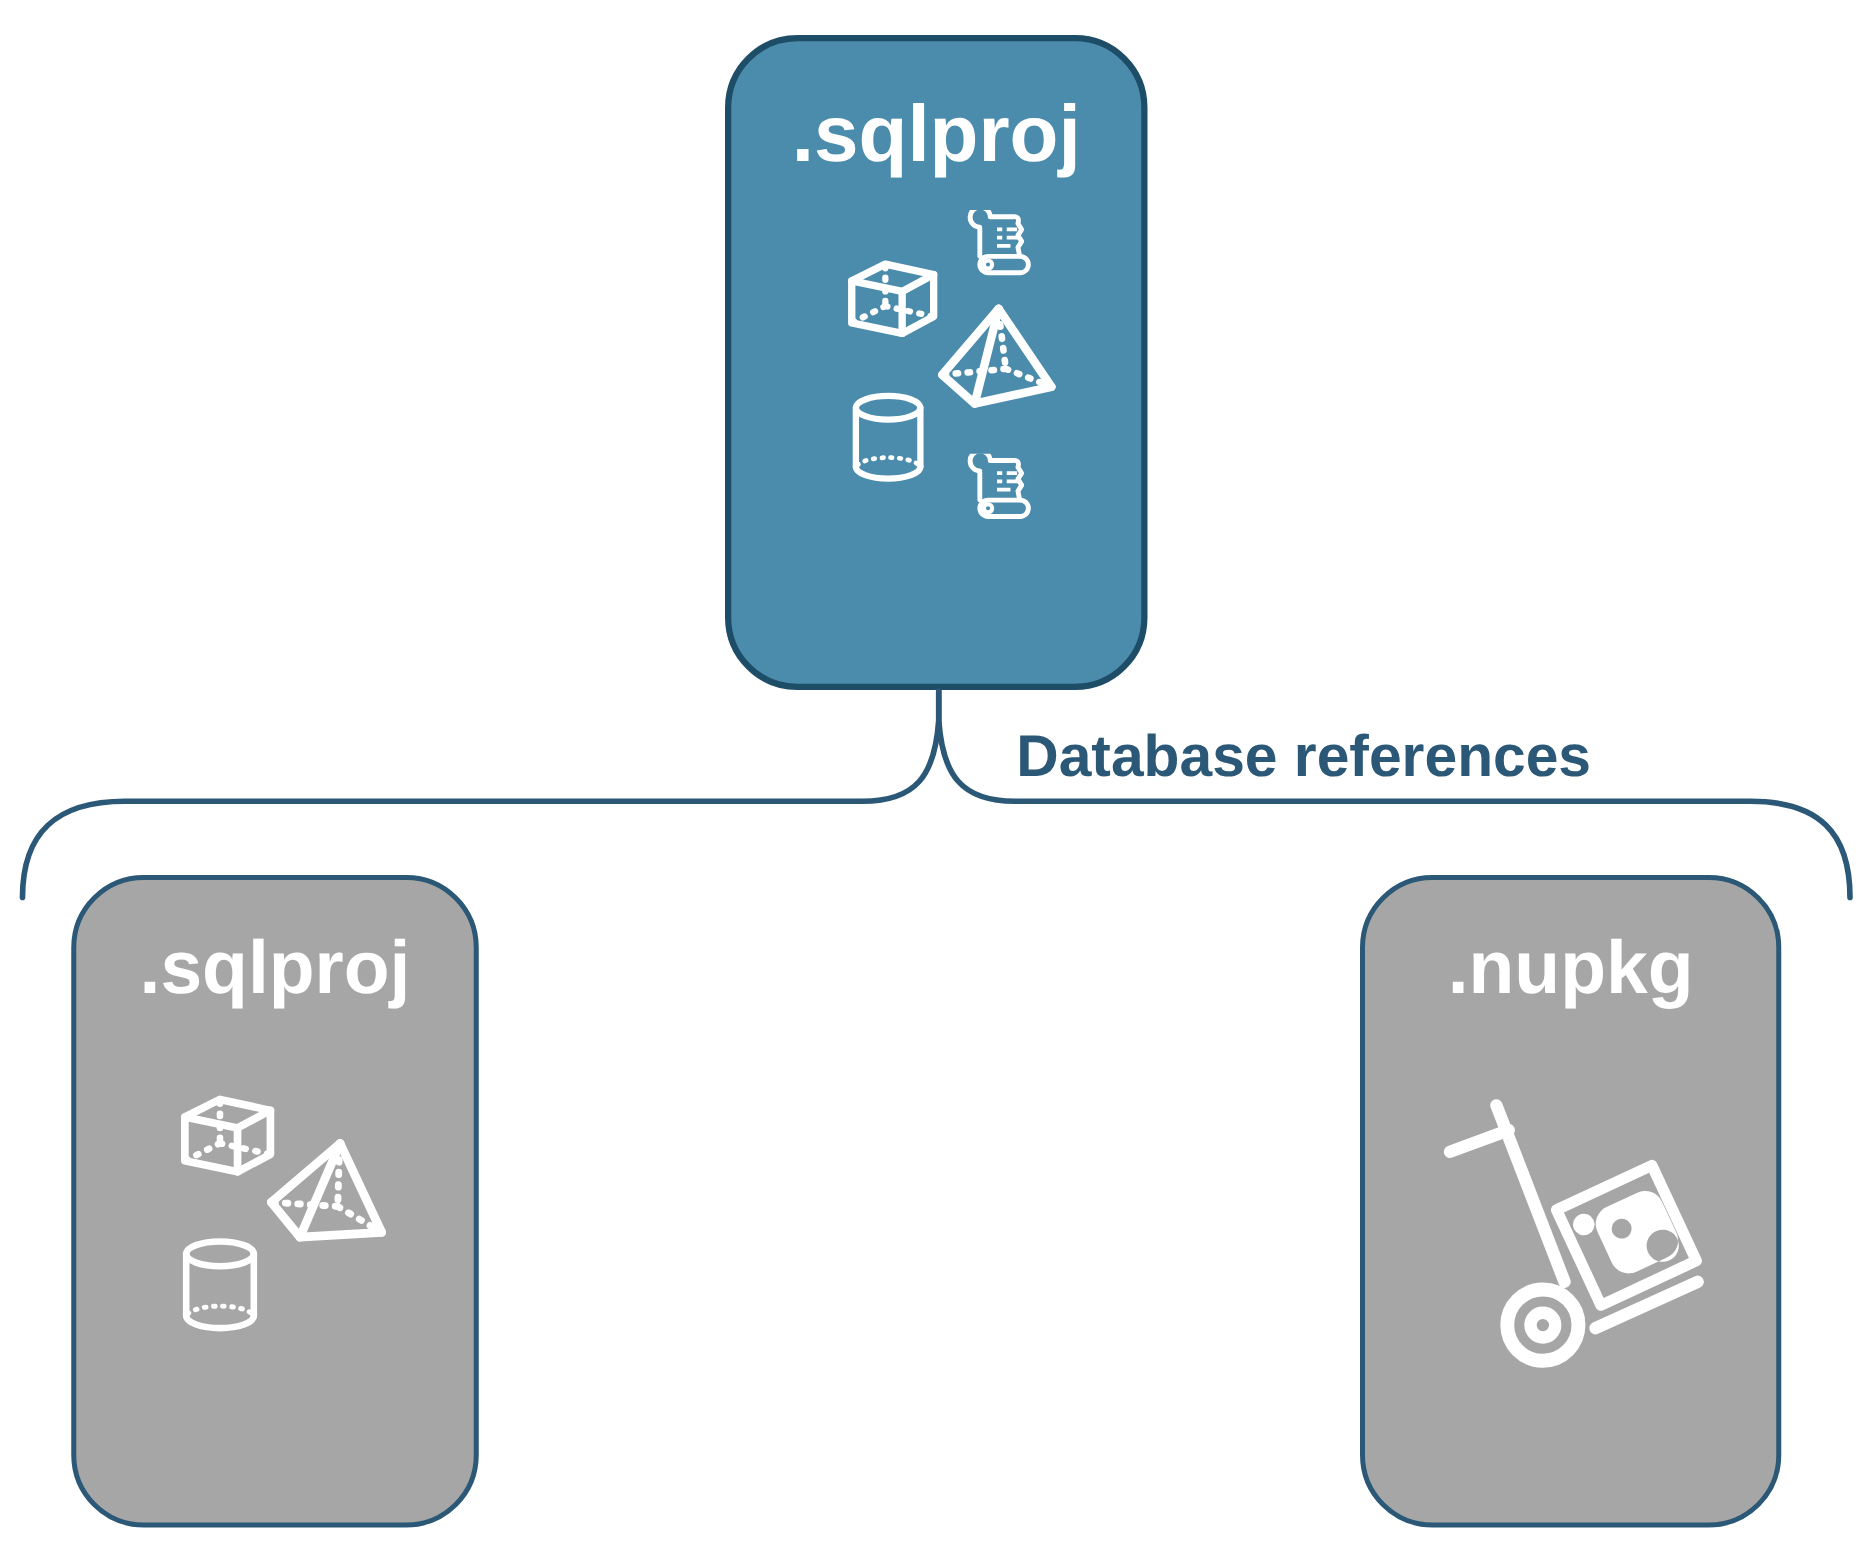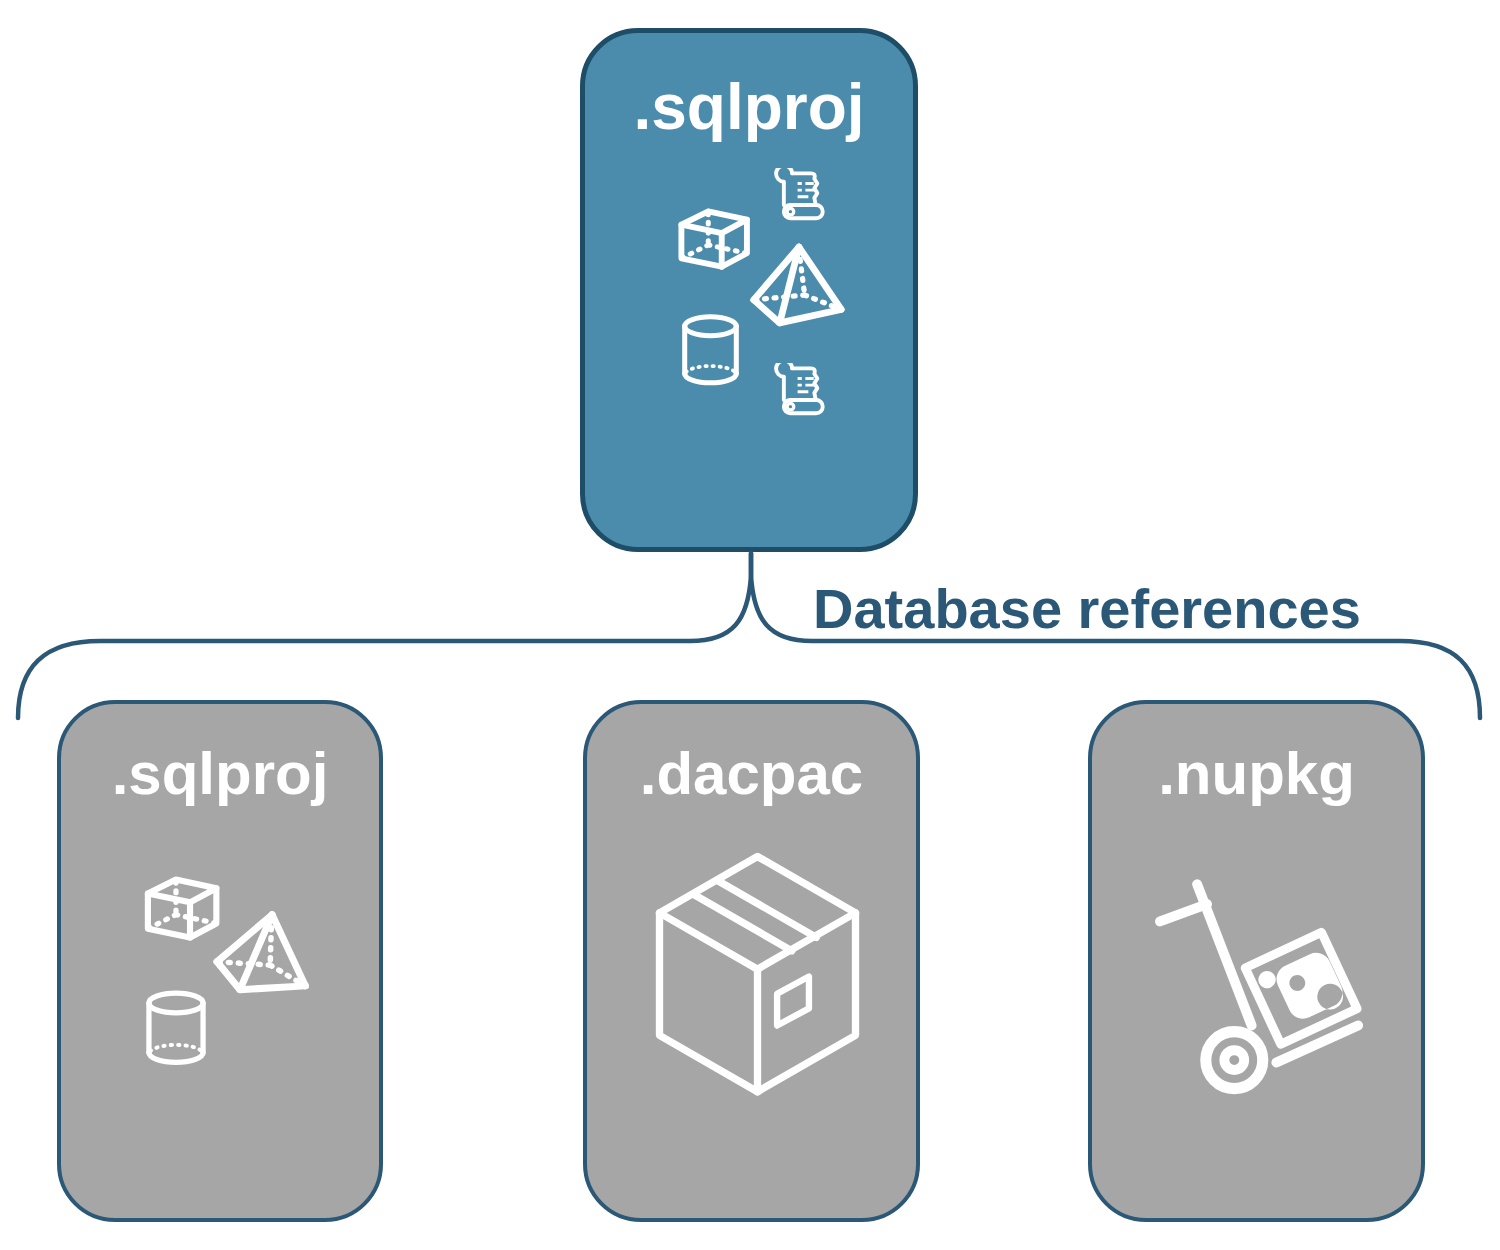--- a/index.html
+++ b/index.html
@@ -39,21 +39,21 @@
   .node-root .node-label{font-size:64px;margin-top:42px;}
   .node-child .node-label{font-size:60px;margin-top:40px;}
   .icon{position:absolute;}
   .connector-layer{
     position:absolute;left:0;top:0;width:1500px;height:1250px;
     pointer-events:none;
   }
   .connector-label{
     position:absolute;
     left:813px;top:581px;
-    font-size:56px;
+    font-size:47px;
     font-weight:bold;
     color:#2B5876;
     line-height:1;
     white-space:nowrap;
   }
 </style>
 </head>
 <body>
 
 <div id="canvas">
@@ -159,26 +159,20 @@
         <use href="#def-cube"></use>
       </svg>
     <svg class="icon" style="left:153px;top:205px;transform:rotate(9deg)" width="100" height="88" viewBox="0 0 100 88">
         <use href="#def-pyramid"></use>
       </svg>
     <svg class="icon" style="left:82px;top:285px" width="66" height="77" viewBox="0 0 100 116">
         <use href="#def-cylinder"></use>
       </svg>
   </div>
 
-  <div class="node node-child node-child-2">
-    <span class="node-label">.dacpac</span>
-    <svg class="icon" style="left:48px;top:140px" width="245" height="270" viewBox="0 0 100 110">
-        <use href="#def-package"></use>
-      </svg>
-  </div>
 
   <div class="node node-child node-child-3">
     <span class="node-label">.nupkg</span>
     <svg class="icon" style="left:48px;top:158px" width="248" height="260" viewBox="0 0 100 105">
         <use href="#def-handtruck"></use>
       </svg>
   </div>
 
 </div>
 

